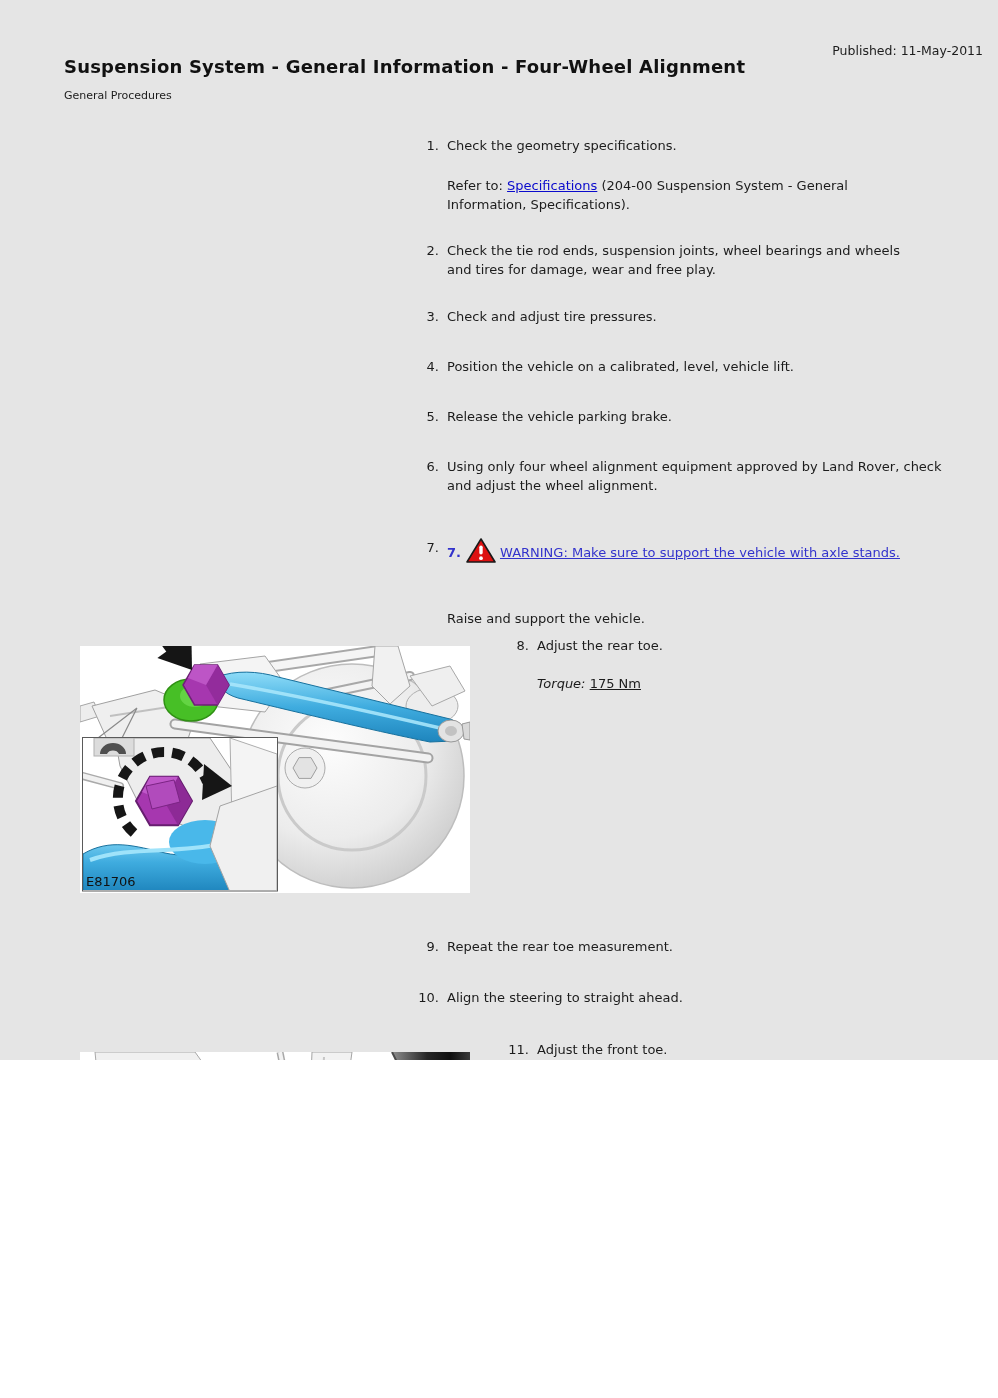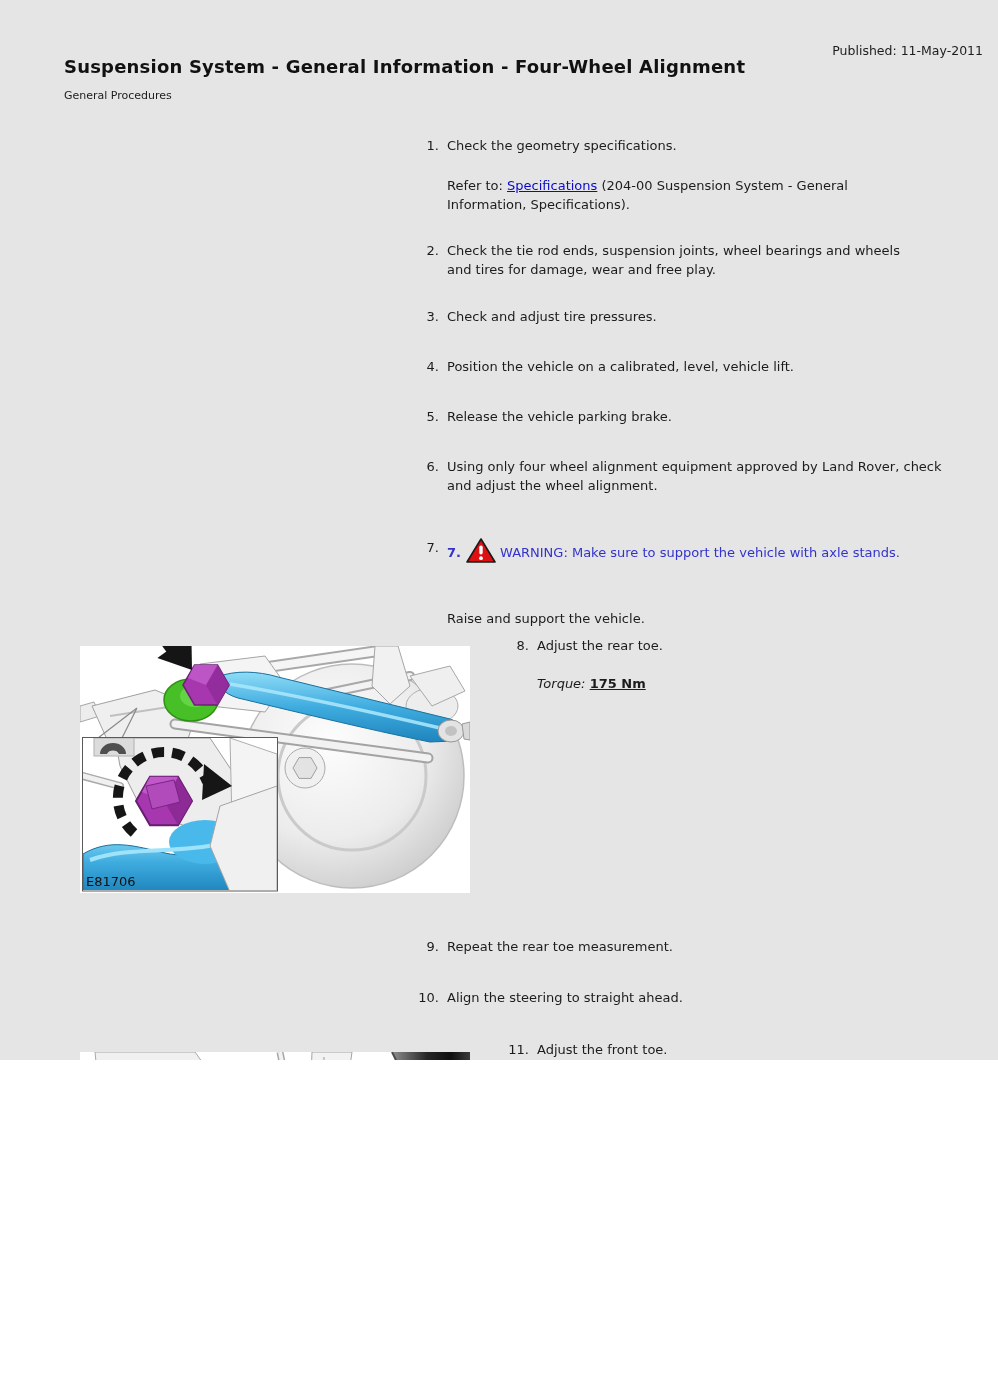--- a/index.html
+++ b/index.html
@@ -28,24 +28,24 @@
   .raise { top:585px; left:447px; width:480px;margin-top:24px; }
   .s8  { top:636px; left:537px; width:380px; }
   .t8  { top:674px; left:537px; }
   .s9  { top:937px; }
   .s10 { top:988px; }
   .s11 { top:1040px; left:537px; width:380px; }
   .t11 { top:1078px; left:537px;text-align:right; }
 
   .link { color:#0a0acc; text-decoration:underline; cursor:pointer; }
   .warn-num { color:#3333cc; font-weight:bold; }
-  .warn-text { color:#3333cc; }
+  .warn-text { color:#3333cc;text-decoration:underline; }
   .warn-icon { display:inline-block; vertical-align:-7px; margin:0 4px 0 5px; }
   .torque-label { font-style:italic; }
-  .torque-value { text-decoration:underline;font-weight:bold; }
+  .torque-value { text-decoration:underline; }
 
   .figure { position:absolute; width:390px; height:247px; }
   .fig1 { left:80px; top:646px;text-align:center; }
   .fig2 { left:80px; top:1052px;font-weight:bold; }
   .figure svg { display:block; }
   .fig-label { font-family:"DejaVu Sans","Liberation Sans",sans-serif; font-size:13px; fill:#111; }
 </style>
 </head>
 <body>
 

